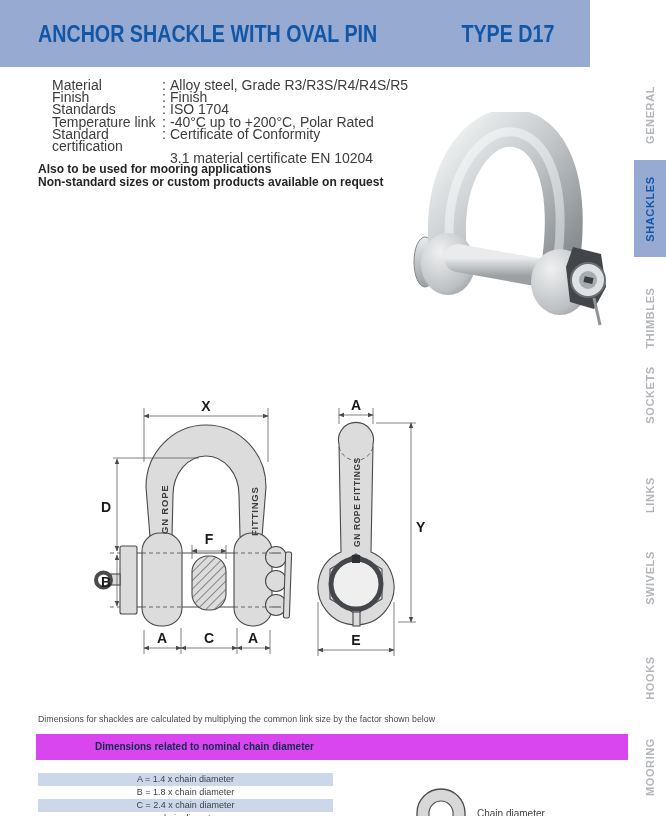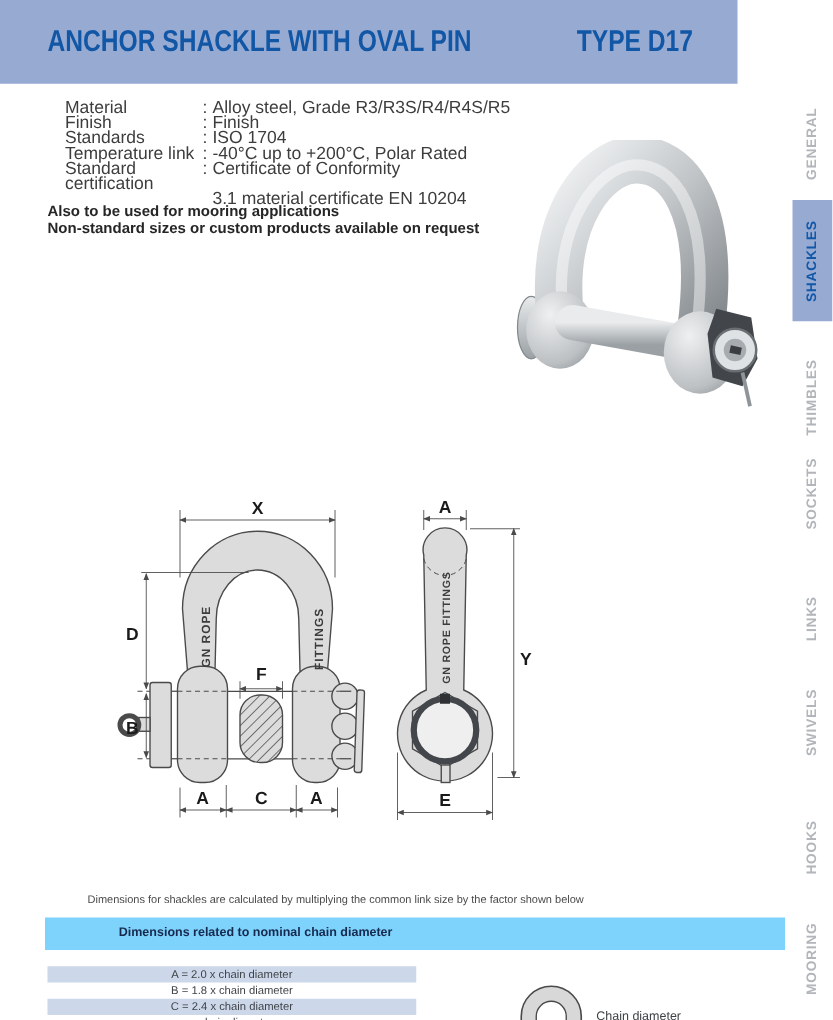--- a/index.html
+++ b/index.html
@@ -34,22 +34,22 @@
   .t-links{top:470px;height:49px;}
   .t-swivels{top:549px;height:57px;}
   .t-hooks{top:653px;height:49px;}
   .t-mooring{top:737px;height:60px;}
   
   .photo-svg{position:absolute;left:398px;top:112px;}
   .draw-svg{position:absolute;left:92px;top:395px;}
   .chain-svg{position:absolute;left:413px;top:786px;}
   .chain-label{position:absolute;left:477px;top:808px;font-size:10px;color:#3e4246;white-space:nowrap;}
   
-  .factor-note{position:absolute;left:38px;top:714px;font-size:8.8px;color:#4a4a4a;white-space:nowrap;margin-left:32px;}
-  .ftable-header{position:absolute;left:36px;top:734px;width:592px;height:26px;background:#7dd3fc;}
+  .factor-note{position:absolute;left:38px;top:714px;font-size:8.8px;color:#4a4a4a;white-space:nowrap;}
+  .ftable-header{position:absolute;left:36px;top:734px;width:592px;height:26px;background:#d946ef;}
   .ftable-header span{display:block;padding-left:59px;line-height:26px;font-size:10px;
     font-weight:bold;color:#17294e;}
   .ftable-rows{position:absolute;left:38px;top:773px;width:295px;}
   .frow{width:295px;height:13px;line-height:13px;text-align:center;font-size:9px;color:#3f4347;}
   .frow.alt{background:#ccd7ea;}
   svg text{font-family:"Liberation Sans",sans-serif;}
 </style>
 </head>
 <body>
 
@@ -256,21 +256,21 @@
   <text transform="translate(360,547) rotate(-90)" font-size="8.5" font-weight="bold" fill="#3c3c3c" letter-spacing="0.6">GN ROPE FITTINGS</text>
 </svg>
 
 <div class="factor-note">Dimensions for shackles are calculated by multiplying the common link size by the factor shown below</div>
 
 <div class="ftable-header">
   <span>Dimensions related to nominal chain diameter</span>
 </div>
 
 <div class="ftable-rows">
-  <div class="frow alt">A = 2.0 x chain diameter</div>
+  <div class="frow alt">A = 1.4 x chain diameter</div>
   <div class="frow">B = 1.8 x chain diameter</div>
   <div class="frow alt">C = 2.4 x chain diameter</div>
   <div class="frow">x chain diameter</div>
 </div>
 
 <svg class="chain-svg" width="70" height="30" viewBox="413 786 70 30">
   <rect x="417" y="789" width="48" height="60" rx="24" fill="#d8d8d8" stroke="#4a4a4a" stroke-width="1.3"></rect>
   <rect x="429" y="801" width="24" height="38" rx="12" fill="#ffffff" stroke="#4a4a4a" stroke-width="1.1"></rect>
 </svg>
 <div class="chain-label">Chain diameter</div>

